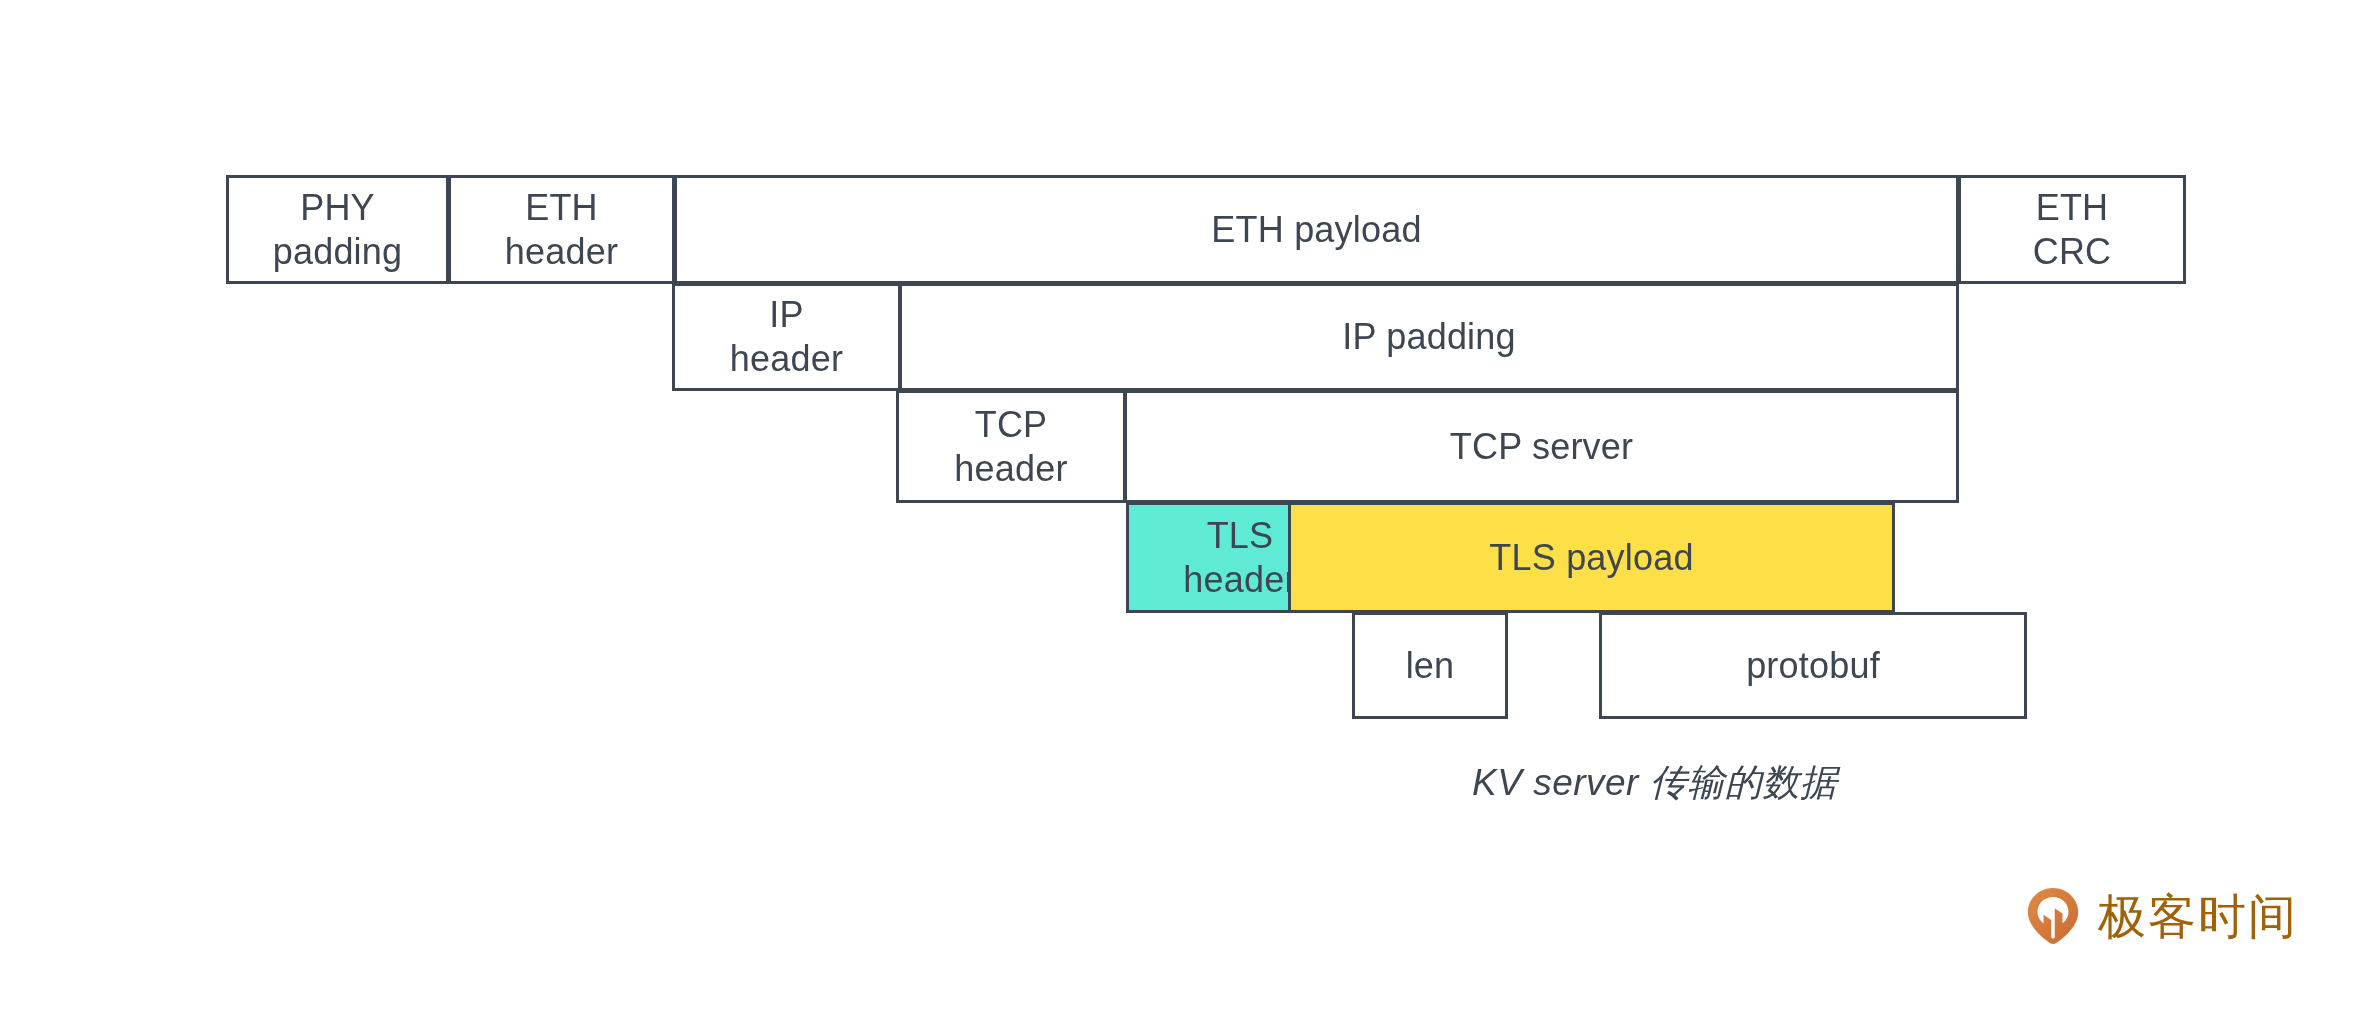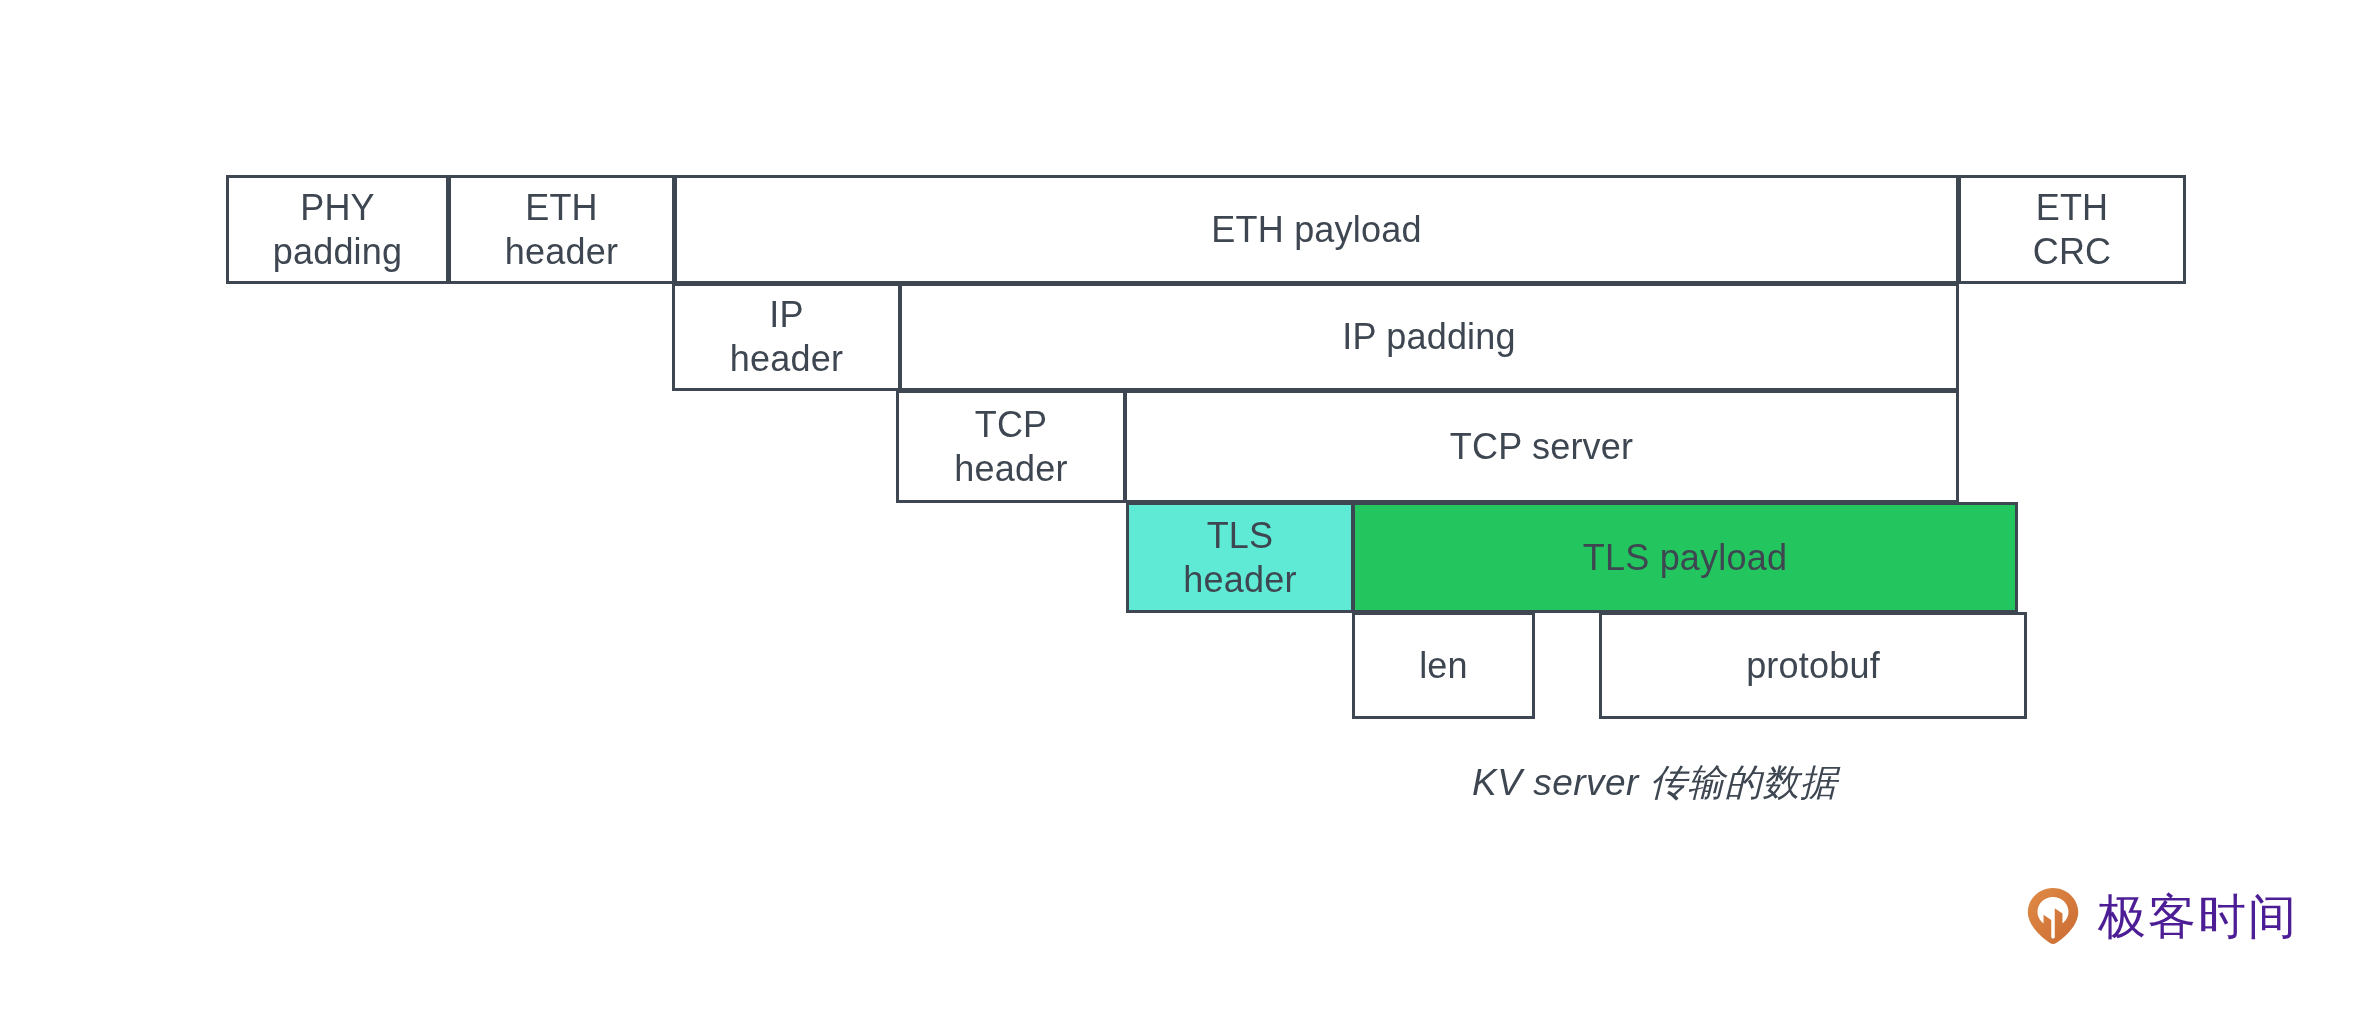--- a/index.html
+++ b/index.html
@@ -103,38 +103,38 @@
         <div class="cell" style="left: 899px; top: 283px; width: 1060px; height: 108px; border-color: rgb(62, 71, 81);"><span class="lbl">IP padding</span></div>
       </div>
       <div>
         <div class="cell" style="left: 896px; top: 390px; width: 230px; height: 113px; border-color: rgb(62, 71, 81);"><span class="lbl">TCP
 header</span></div>
         <div class="cell" style="left: 1124px; top: 390px; width: 835px; height: 113px; border-color: rgb(62, 71, 81);"><span class="lbl">TCP server</span></div>
       </div>
       <div>
         <div class="cell filled" style="left: 1126px; top: 502px; width: 228px; height: 111px; border-color: rgb(62, 71, 81); background: #5eead4;"><span class="lbl">TLS
 header</span></div>
-        <div class="cell filled" style="left: 1352px; top: 502px; width: 666px; height: 111px; border-color: rgb(62, 71, 81); background: #22c55e;"><span class="lbl">TLS payload</span></div>
+        <div class="cell filled" style="left: 1288px; top: 502px; width: 607px; height: 111px; border-color: rgb(62, 71, 81); background: #fde047;"><span class="lbl">TLS payload</span></div>
       </div>
       <div>
-        <div class="cell" style="left: 1352px; top: 612px; width: 183px; height: 107px; border-color: rgb(62, 71, 81);"><span class="lbl">len</span></div>
+        <div class="cell" style="left: 1352px; top: 612px; width: 156px; height: 107px; border-color: rgb(62, 71, 81);"><span class="lbl">len</span></div>
         <div class="cell" style="left: 1599px; top: 612px; width: 428px; height: 107px; border-color: rgb(62, 71, 81);"><span class="lbl">protobuf</span></div>
       </div>
     </div>
 
   <div class="caption" id="caption" style="left: 1472px; top: 758px; font-style: italic;">KV server 传输的数据</div>
 
   <div class="logo" id="watermark" style="left: 2022px; top: 885px;">
     <svg class="logo-mark" viewBox="0 0 64 64" aria-hidden="true">
       <defs>
         <linearGradient id="pinGrad" x1="0" y1="0" x2="1" y2="1">
           <stop offset="0%" stop-color="#e08b46"></stop>
           <stop offset="55%" stop-color="#d4793b"></stop>
           <stop offset="100%" stop-color="#c96b33"></stop>
         </linearGradient>
       </defs>
       <path d="M32 3 C17.6 3 6 14.3 6 28.3 C6 40.5 18.2 53.0 29.2 60.2 C30.9 61.3 33.1 61.3 34.8 60.2 C45.8 53.0 58 40.5 58 28.3 C58 14.3 46.4 3 32 3 Z" fill="url(#pinGrad)"></path>
       <path d="M32 12.5 C23.1 12.5 16 19.3 16 27.7 C16 32.6 18.4 36.9 22.2 39.7 L22.2 30.6 L30.2 36.0 L30.2 54.5 C30.9 55.0 31.5 55.3 32 55.6 C32.5 55.3 33.1 55.0 33.8 54.5 L33.8 24.0 L41.8 29.5 L41.8 39.7 C45.6 36.9 48 32.6 48 27.7 C48 19.3 40.9 12.5 32 12.5 Z" fill="#ffffff"></path>
     </svg>
-    <span class="logo-text" style="color: #4c1d95; text-align: center;">极客时间</span>
+    <span class="logo-text" style="color: #a16207; text-align: center;">极客时间</span>
   </div>
 
 </div>
 
 </body></html>

